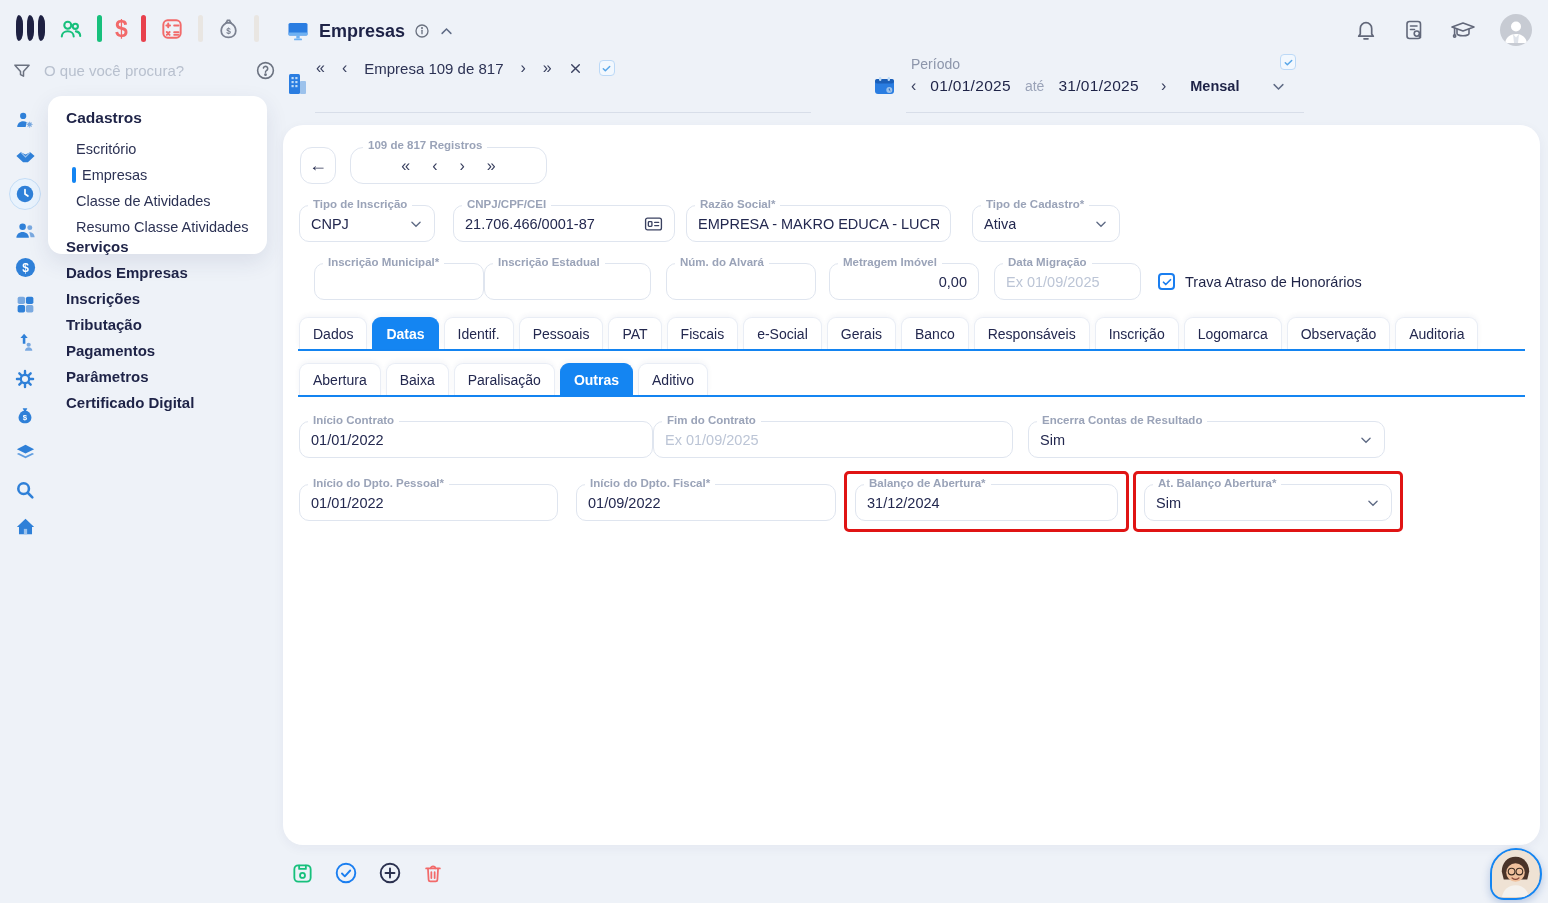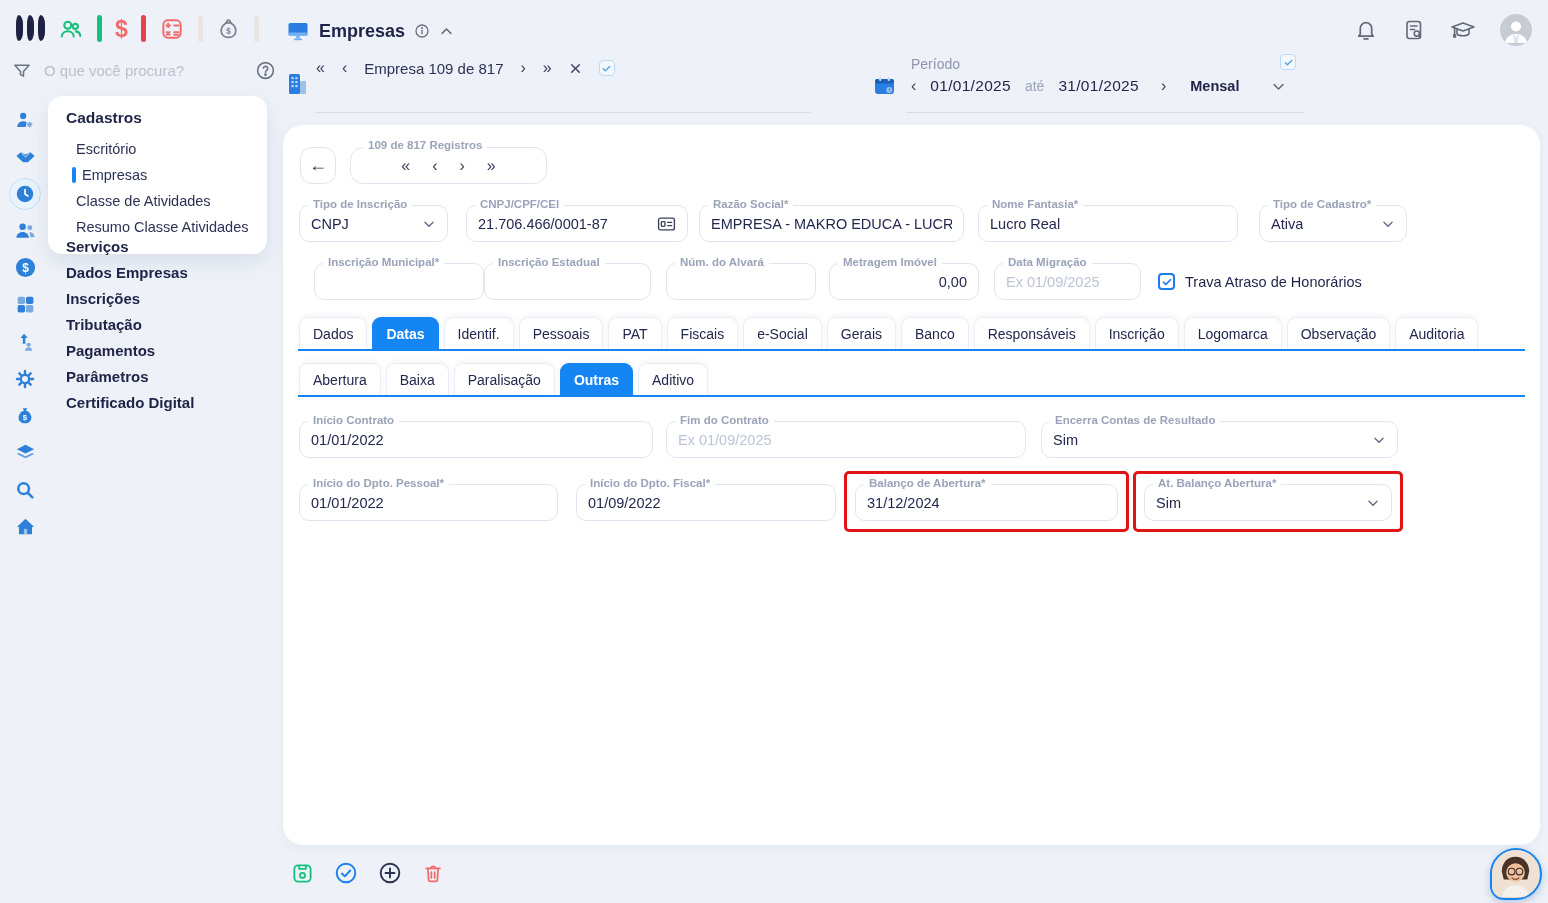--- a/index.html
+++ b/index.html
@@ -377,21 +377,21 @@
     <div class="records-box">
       <span class="lbl">109 de 817 Registros</span>
       <span class="nav-glyph">«</span>
       <span class="nav-glyph">‹</span>
       <span class="nav-glyph">›</span>
       <span class="nav-glyph">»</span>
     </div>
   </div>
 
   <div class="frow">
-    <div class="field" style="width:149px">
+    <div class="field" style="width:136px">
       <span class="lbl">Tipo de Inscrição</span>
       <span class="val">CNPJ</span>
       <span class="tail">
           <svg width="14" height="14" viewBox="0 0 24 24" fill="none" stroke="#5f6b85" stroke-width="2.3" stroke-linecap="round">
             <path d="M5 9l7 7 7-7"></path>
           </svg>
         </span>
     </div>
     <div class="field" style="width:222px;margin-left:18px">
       <span class="lbl">CNPJ/CPF/CEI</span>
@@ -400,24 +400,20 @@
           <svg width="19" height="16" viewBox="0 0 24 20" fill="none" stroke="#3a4160" stroke-width="1.7">
             <rect x="2" y="2.5" width="20" height="15" rx="2.5"></rect>
             <rect x="5.5" y="7" width="4.5" height="6" rx="1"></rect>
             <path d="M13.5 8h5M13.5 12h5" stroke-linecap="round"></path>
           </svg>
         </span>
     </div>
     <div class="field" style="width:265px;margin-left:11px">
       <span class="lbl">Razão Social*</span>
       <span class="val">EMPRESA - MAKRO EDUCA - LUCR...</span>
-    </div>
-    <div class="field" style="width:260px;margin-left:14px">
-      <span class="lbl">Nome Fantasia*</span>
-      <span class="val">Lucro Real</span>
     </div>
     <div class="field" style="width:148px;margin-left:21px">
       <span class="lbl">Tipo de Cadastro*</span>
       <span class="val">Ativa</span>
       <span class="tail">
           <svg width="14" height="14" viewBox="0 0 24 24" fill="none" stroke="#5f6b85" stroke-width="2.3" stroke-linecap="round">
             <path d="M5 9l7 7 7-7"></path>
           </svg>
         </span>
     </div>
@@ -477,21 +473,21 @@
     <span class="tab">Paralisação</span>
     <span class="tab active">Outras</span>
     <span class="tab">Aditivo</span>
   </div>
 
   <div class="frow" style="margin-top:24px">
     <div class="field" style="width:354px">
       <span class="lbl">Início Contrato</span>
       <span class="val">01/01/2022</span>
     </div>
-    <div class="field" style="width:360px;margin-left:13px">
+    <div class="field" style="width:360px;">
       <span class="lbl">Fim do Contrato</span>
       <span class="val ph">Ex 01/09/2025</span>
     </div>
     <div class="field" style="width:357px;margin-left:15px">
       <span class="lbl">Encerra Contas de Resultado</span>
       <span class="val">Sim</span>
       <span class="tail">
           <svg width="14" height="14" viewBox="0 0 24 24" fill="none" stroke="#5f6b85" stroke-width="2.3" stroke-linecap="round">
             <path d="M5 9l7 7 7-7"></path>
           </svg>

